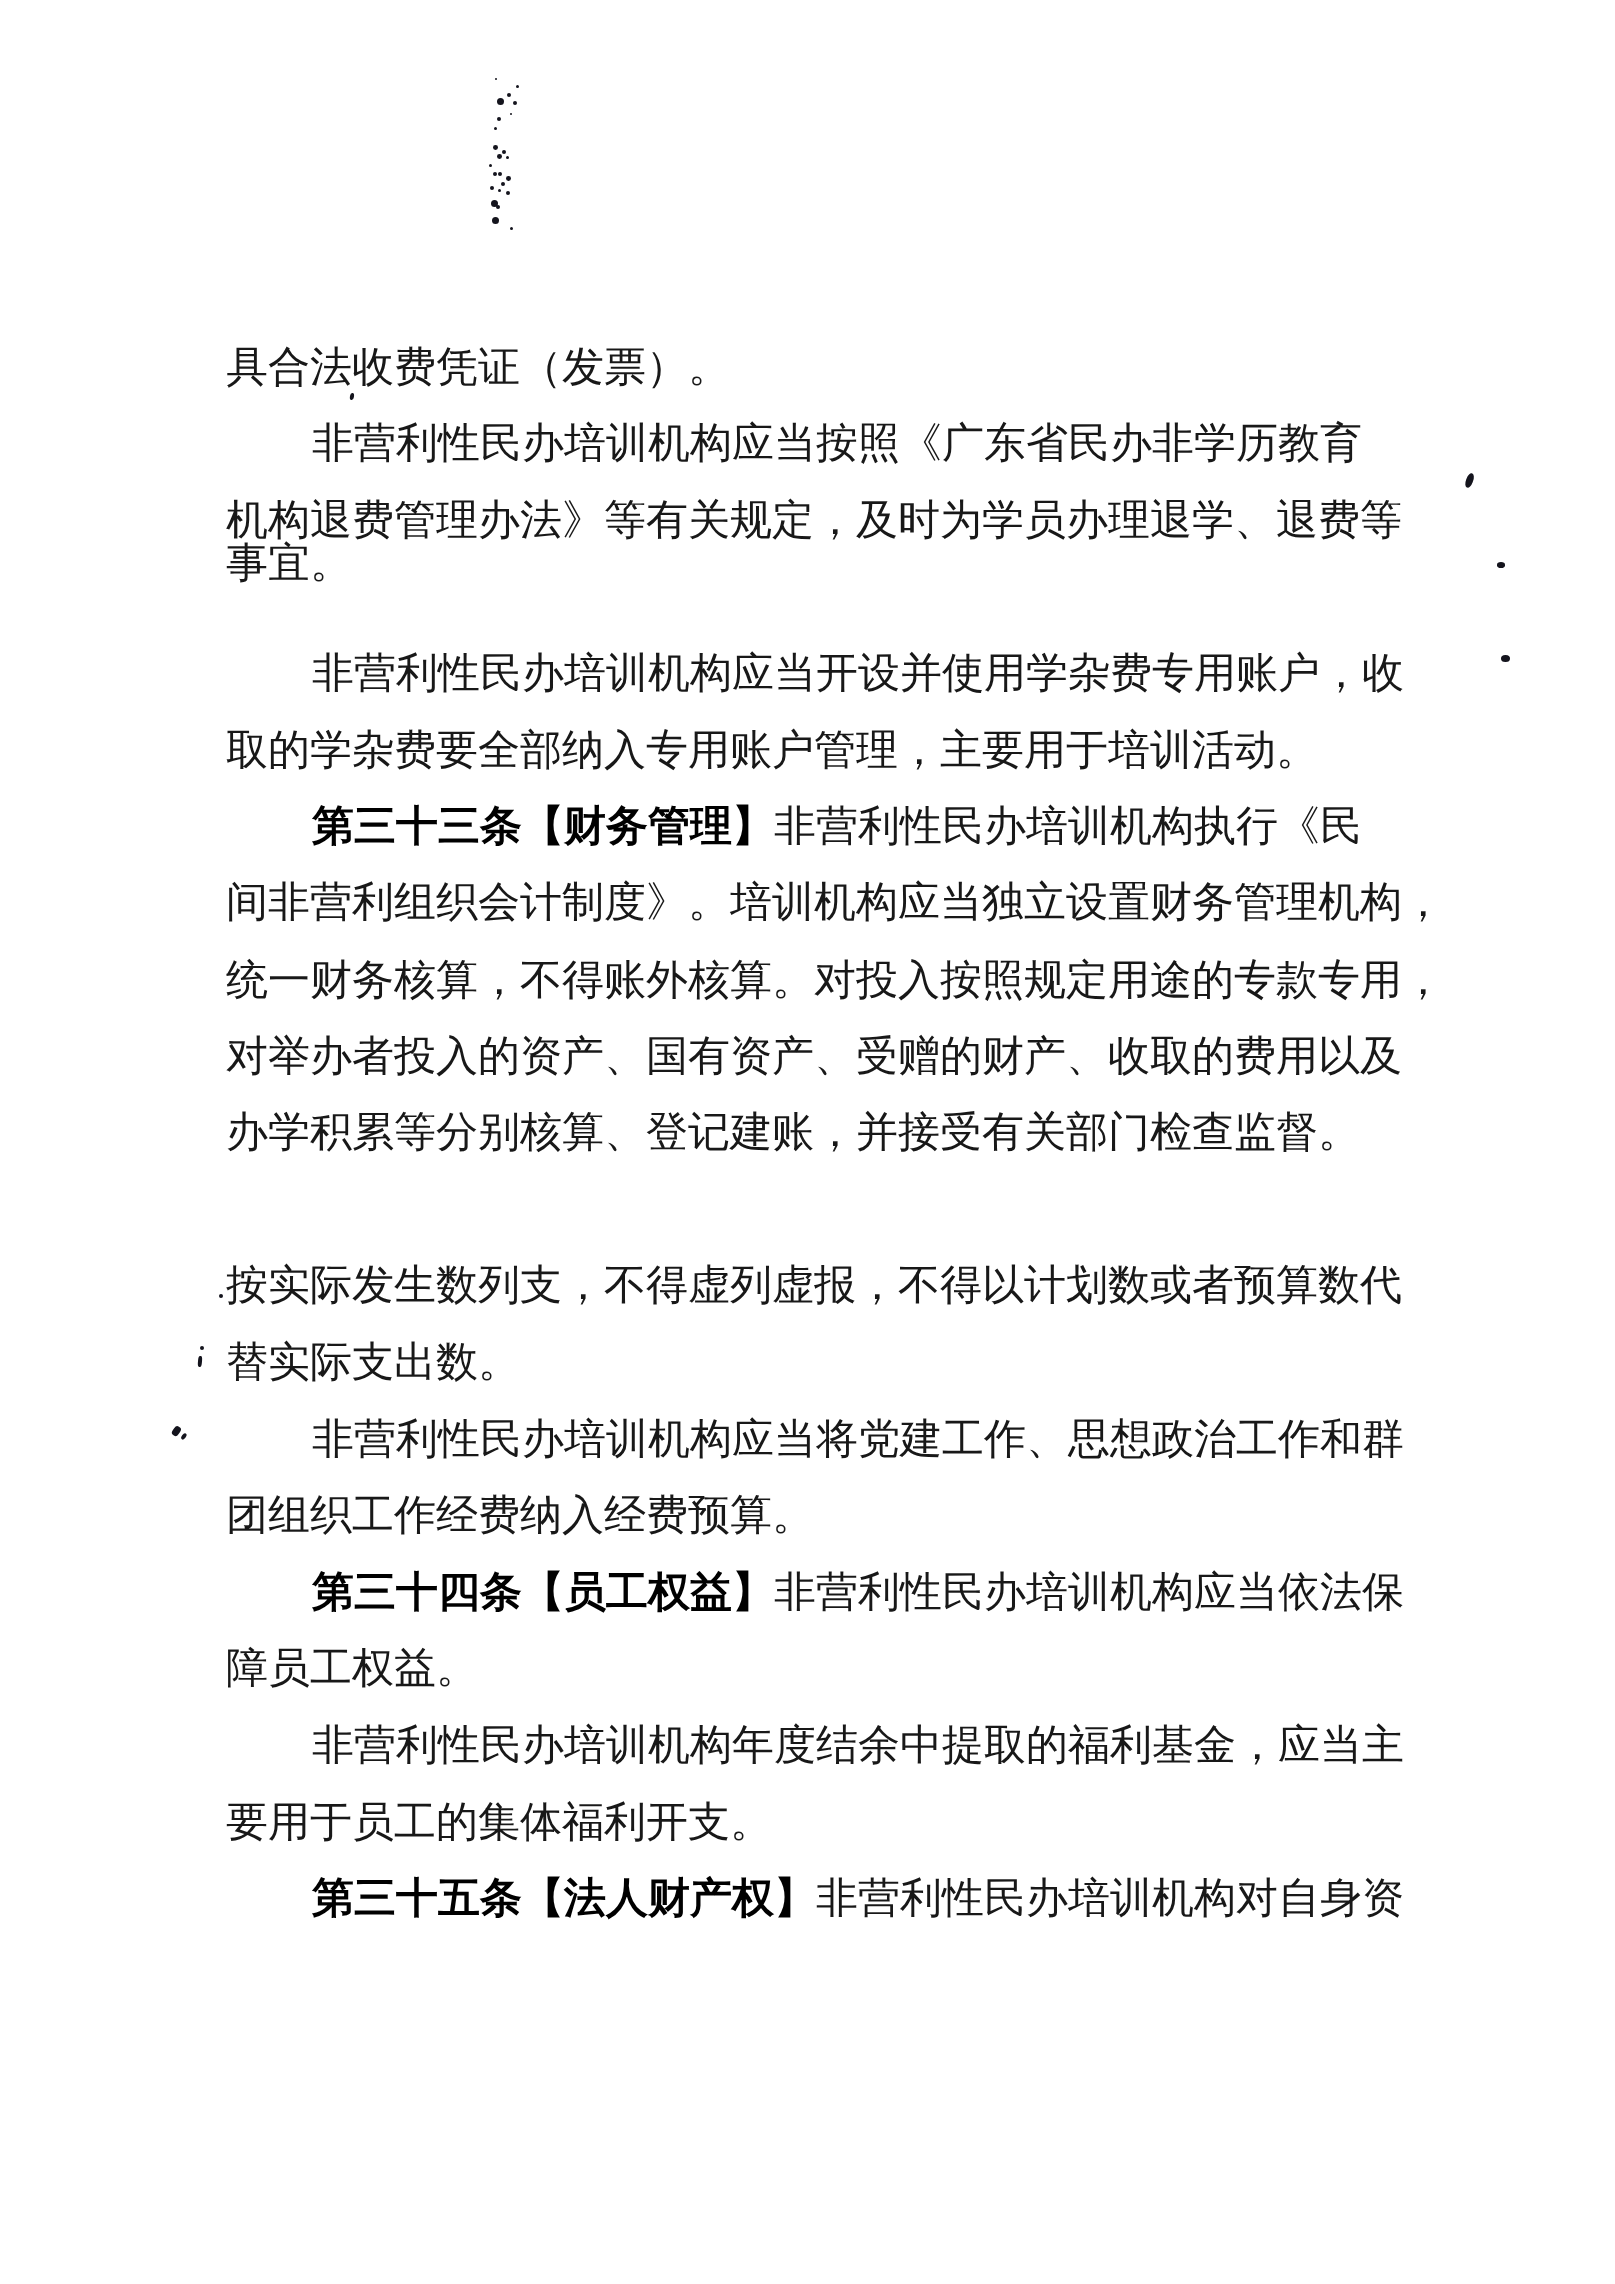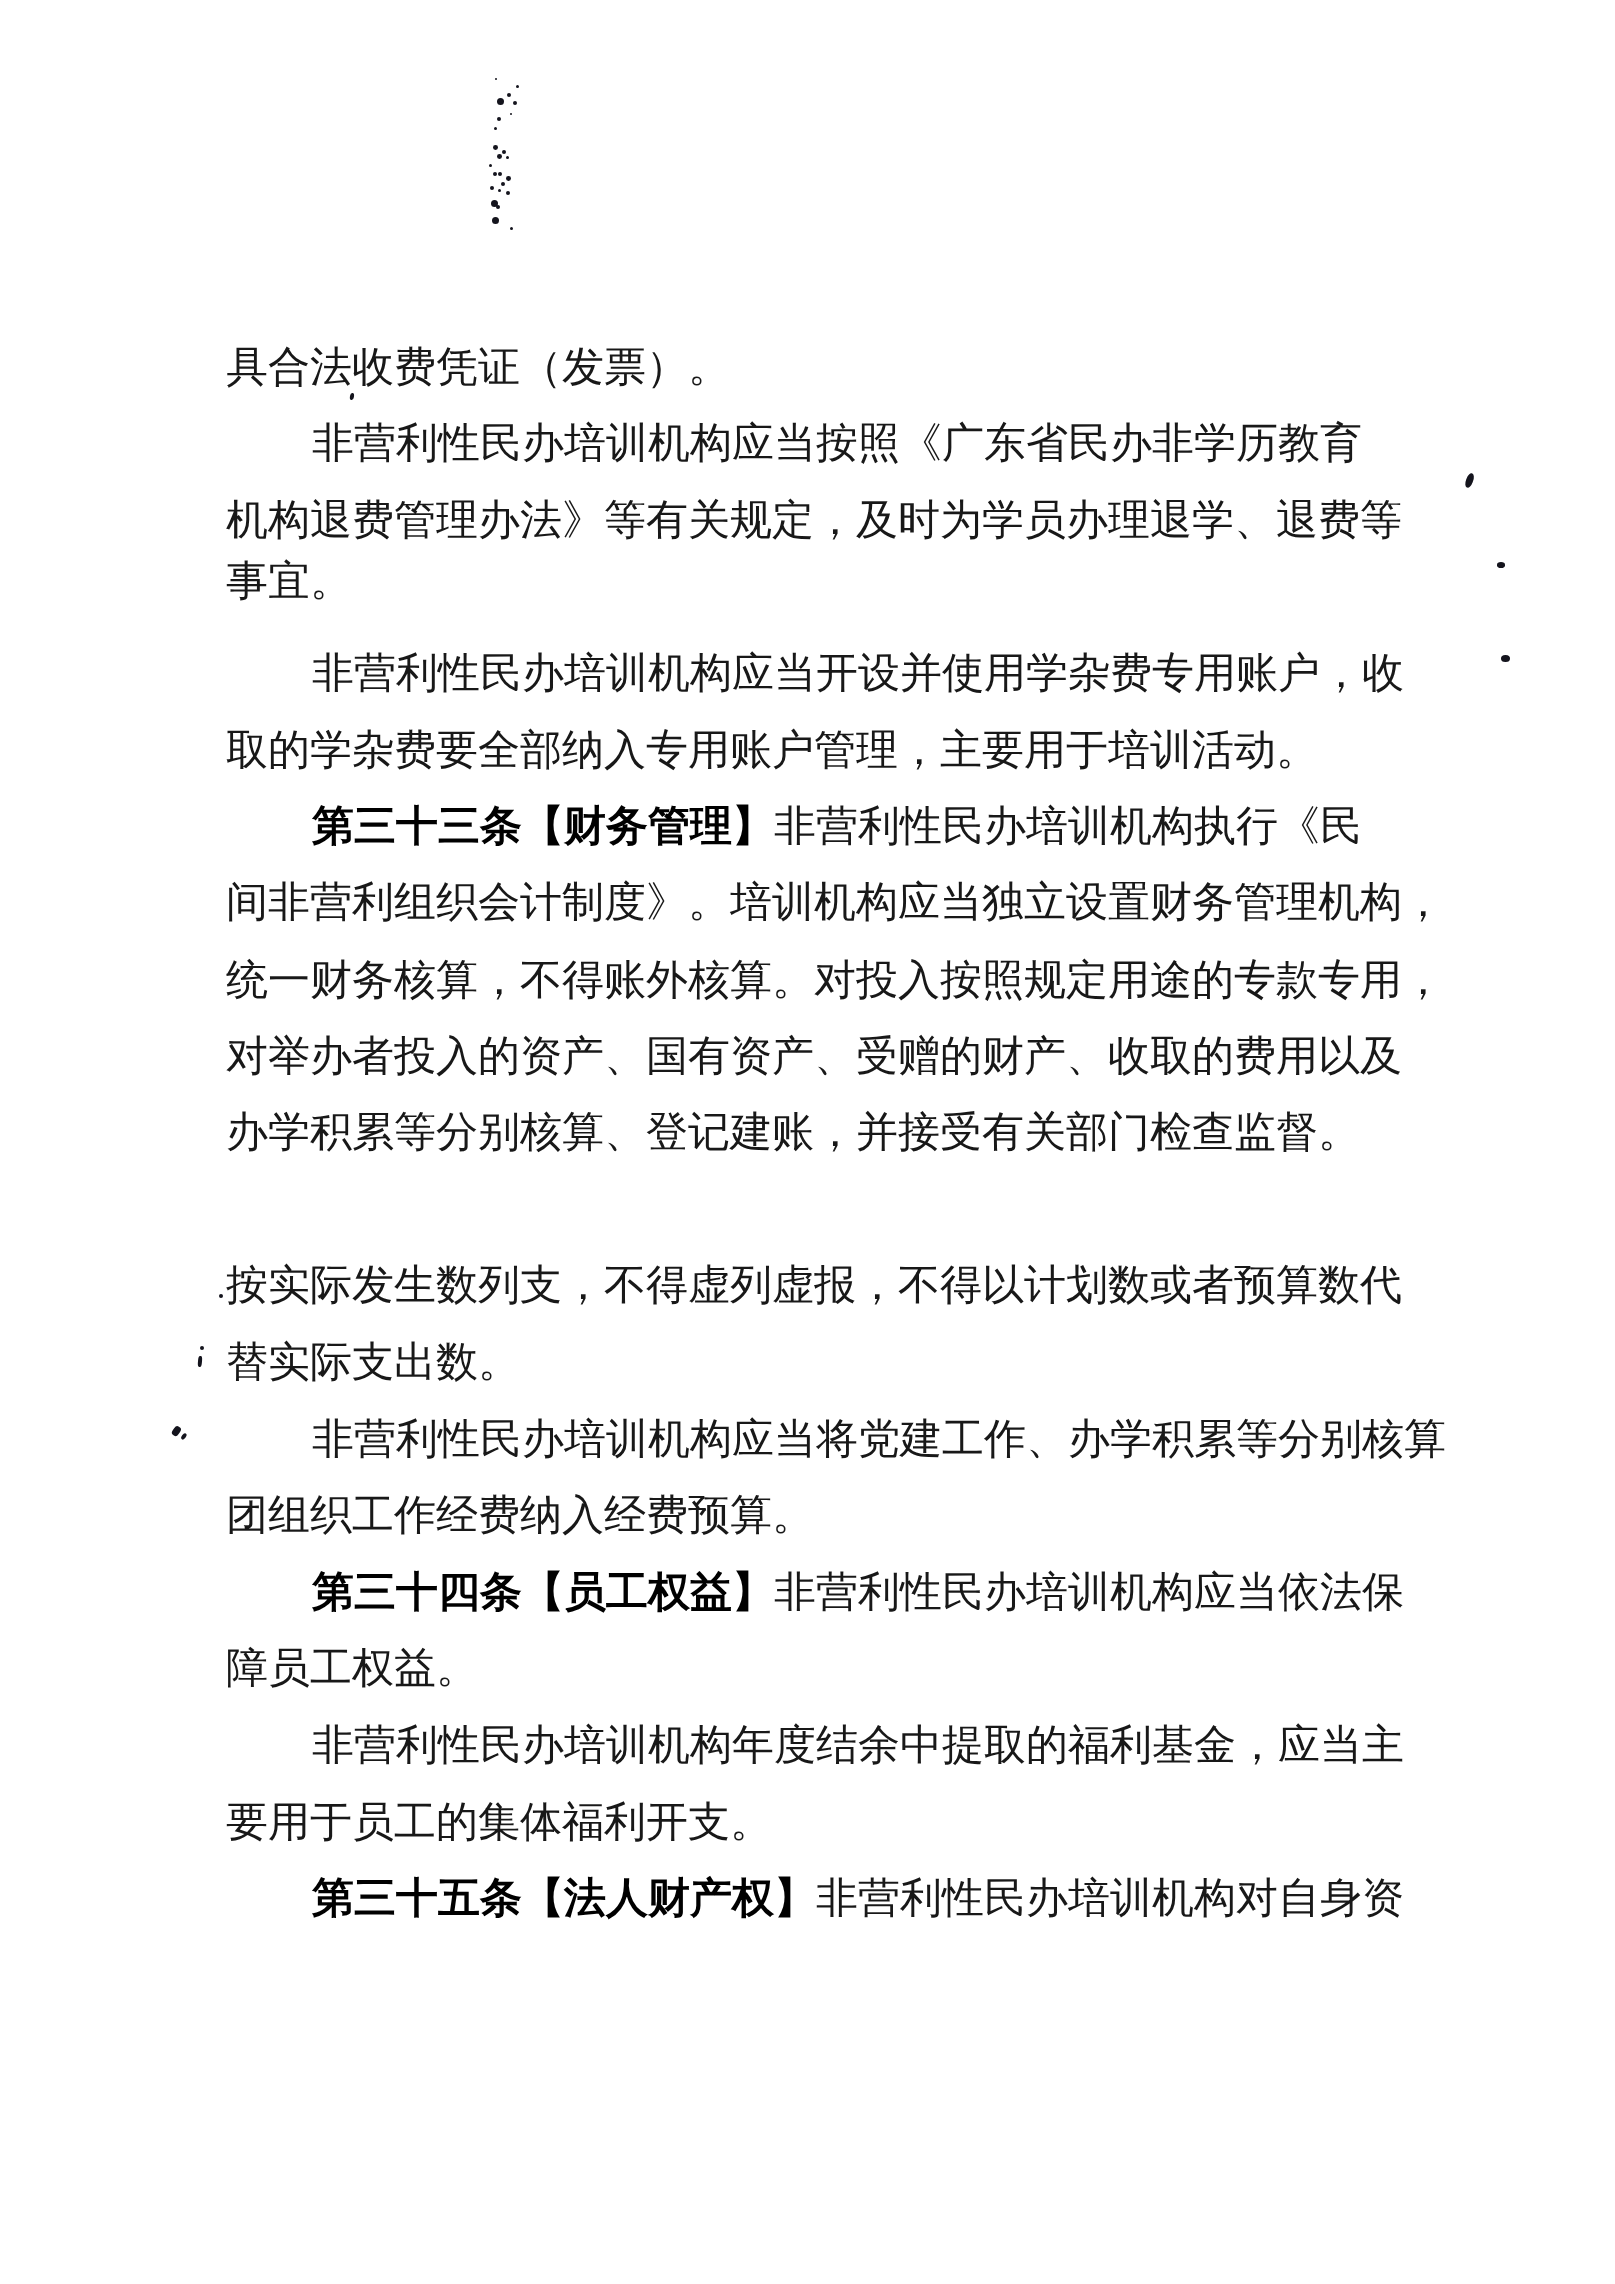--- a/index.html
+++ b/index.html
@@ -88,31 +88,31 @@
       <span class="mark" style="left: 200px; top: 1346px; width: 4.1px; height: 4.1px; border-radius: 50%; transform: rotate(0deg);"></span>
       <span class="mark" style="left: 198px; top: 1356px; width: 4.1px; height: 10.6px; border-radius: 40%; transform: rotate(5deg);"></span>
       <span class="mark" style="left: 173px; top: 1426px; width: 6.5px; height: 9.8px; border-radius: 40%; transform: rotate(35deg);"></span>
       <span class="mark" style="left: 182px; top: 1433px; width: 4.1px; height: 6.5px; border-radius: 50%; transform: rotate(35deg);"></span>
       <span class="mark" style="left: 509px; top: 1983px; width: 4.1px; height: 4.1px; border-radius: 50%; transform: rotate(0deg);"></span>
     </div>
   <main id="text-layer" class="text-layer">
       <div class="line" style="top: 340px;"><span>具合法收费凭证（发票）。</span></div>
       <div class="line indent" style="top: 416px;"><span>非营利性民办培训机构应当按照《广东省民办非学历教育</span></div>
       <div class="line" style="top: 493px;"><span>机构退费管理办法》等有关规定，及时为学员办理退学、退费等</span></div>
-      <div class="line" style="top: 554px;"><span>事宜。</span></div>
+      <div class="line" style="top: 539px; font-family: Liberation Mono, monospace;"><span>事宜。</span></div>
       <div class="line indent" style="top: 646px;"><span>非营利性民办培训机构应当开设并使用学杂费专用账户，收</span></div>
       <div class="line" style="top: 723px;"><span>取的学杂费要全部纳入专用账户管理，主要用于培训活动。</span></div>
       <div class="line indent" style="top: 799px;"><span class="article-heading">第三十三条【财务管理】</span><span>非营利性民办培训机构执行《民</span></div>
       <div class="line" style="top: 875px;"><span>间非营利组织会计制度》。培训机构应当独立设置财务管理机构，</span></div>
       <div class="line" style="top: 953px;"><span>统一财务核算，不得账外核算。对投入按照规定用途的专款专用，</span></div>
       <div class="line" style="top: 1029px;"><span>对举办者投入的资产、国有资产、受赠的财产、收取的费用以及</span></div>
       <div class="line" style="top: 1105px;"><span>办学积累等分别核算、登记建账，并接受有关部门检查监督。</span></div>
       <div class="line" style="top: 1258px;"><span>按实际发生数列支，不得虚列虚报，不得以计划数或者预算数代</span></div>
       <div class="line" style="top: 1335px;"><span>替实际支出数。</span></div>
-      <div class="line indent" style="top: 1412px;"><span>非营利性民办培训机构应当将党建工作、办学积累等分别核算</span></div>
+      <div class="line indent" style="top: 1412px;"><span>非营利性民办培训机构应当将党建工作、思想政治工作和群</span></div>
       <div class="line" style="top: 1488px;"><span>团组织工作经费纳入经费预算。</span></div>
       <div class="line indent" style="top: 1565px;"><span class="article-heading">第三十四条【员工权益】</span><span>非营利性民办培训机构应当依法保</span></div>
       <div class="line" style="top: 1641px;"><span>障员工权益。</span></div>
       <div class="line indent" style="top: 1718px;"><span>非营利性民办培训机构年度结余中提取的福利基金，应当主</span></div>
       <div class="line" style="top: 1795px;"><span>要用于员工的集体福利开支。</span></div>
       <div class="line indent" style="top: 1871px;"><span class="article-heading">第三十五条【法人财产权】</span><span>非营利性民办培训机构对自身资</span></div>
     </main>
   <footer class="footer">
     <span>— 14 —</span>
   </footer>

